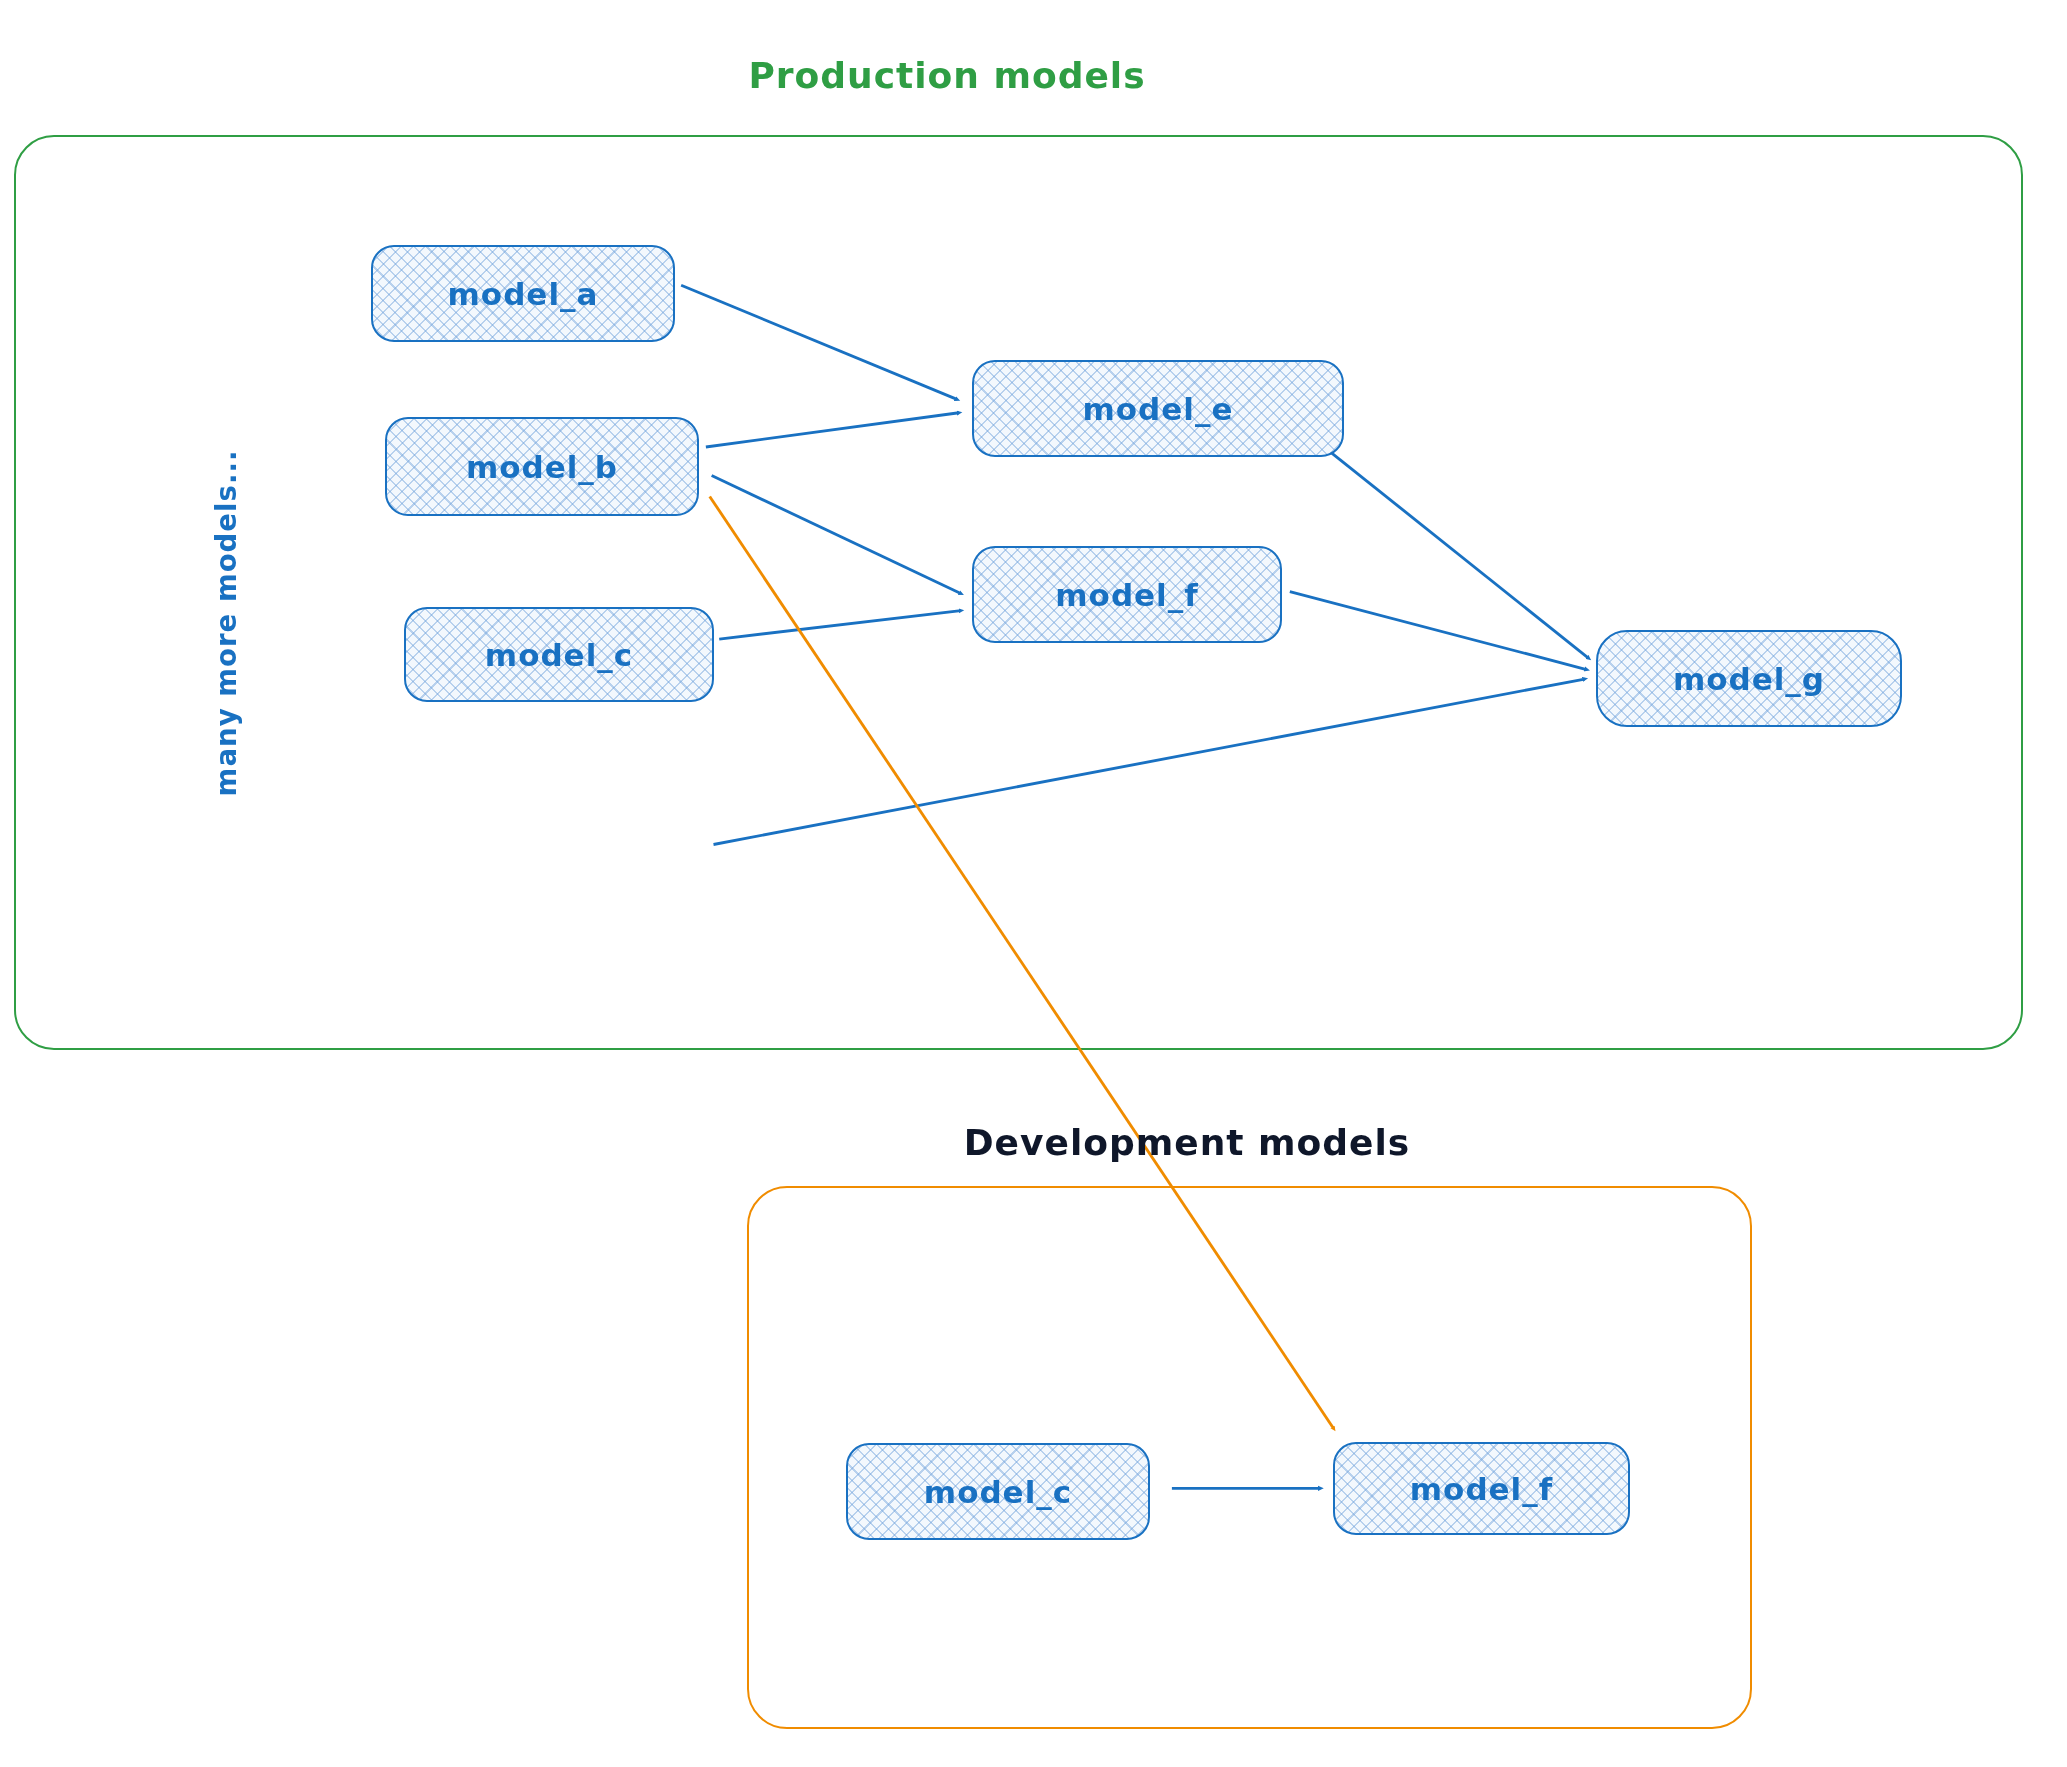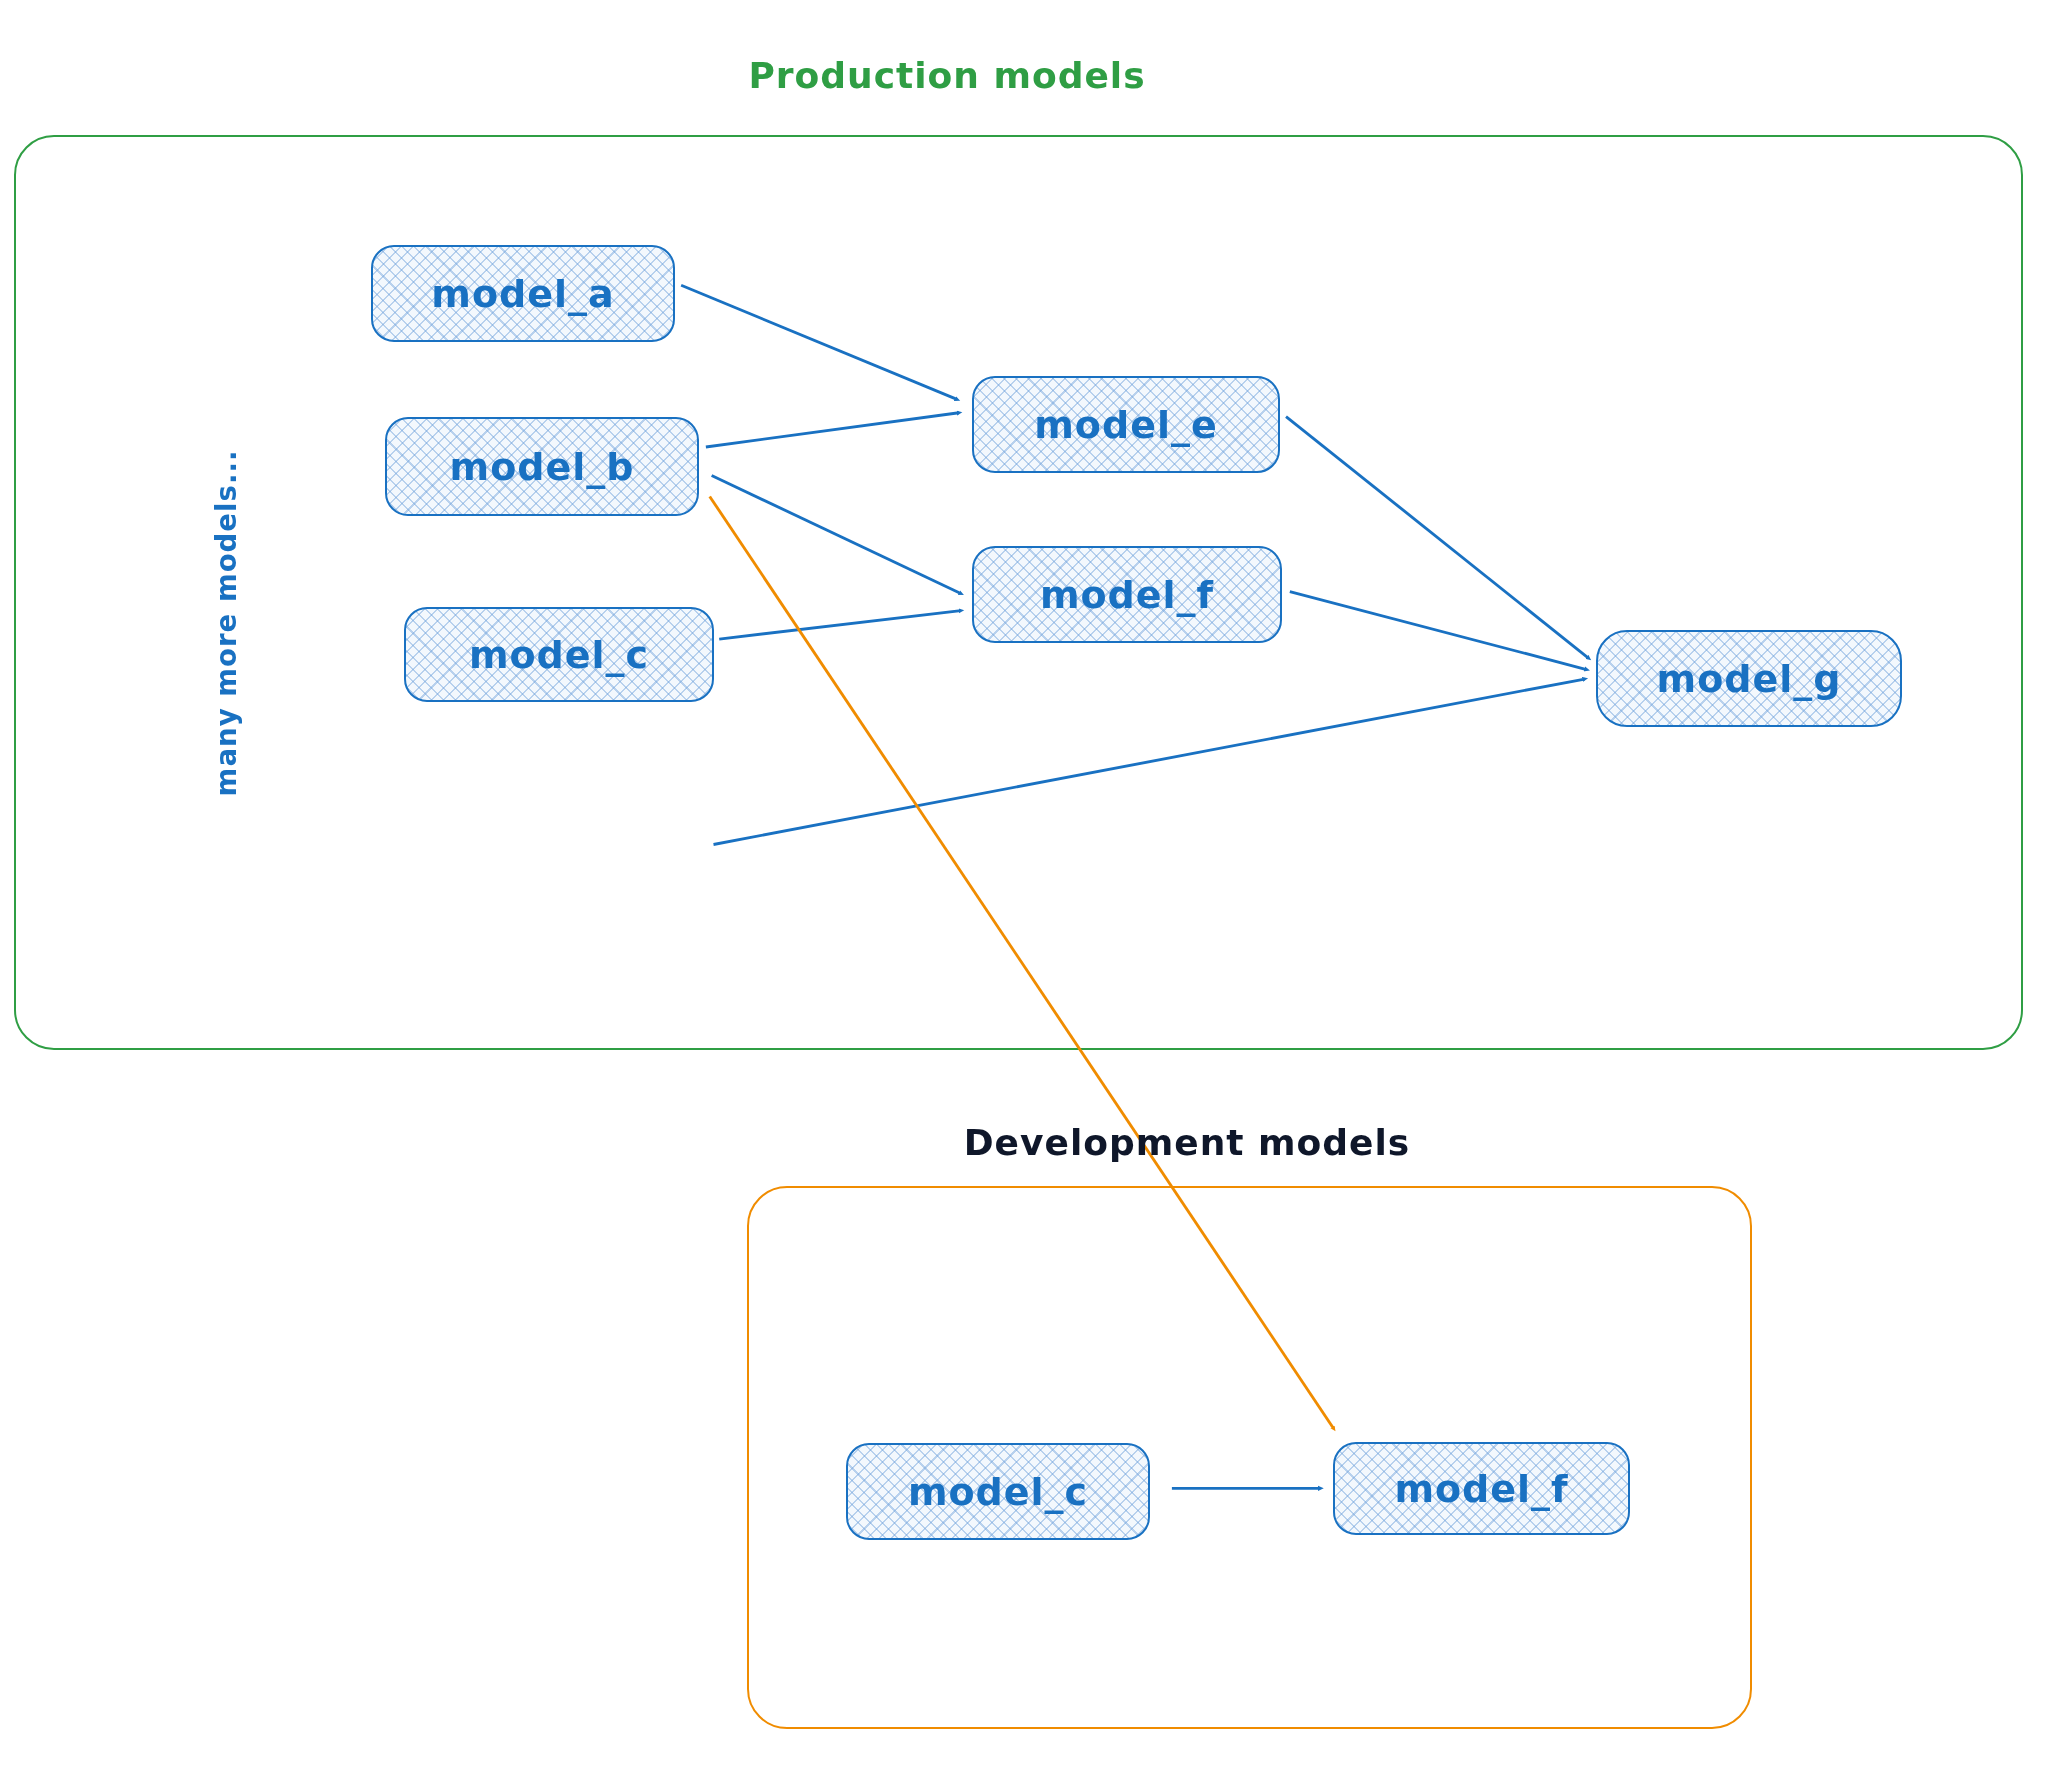--- a/index.html
+++ b/index.html
@@ -32,21 +32,21 @@
     border-radius:23px;
     background-color:#f3f8fd;
     background-image:
       repeating-linear-gradient(45deg,  rgba(112,162,219,0.45) 0 1.5px, transparent 1.5px 8.6px),
       repeating-linear-gradient(-45deg, rgba(112,162,219,0.45) 0 1.5px, transparent 1.5px 8.6px);
     display:flex;align-items:center;justify-content:center;
     box-sizing:border-box;
   }
   .node-label{
     color:#1971c2;
-    font-size:38px;
+    font-size:31px;
     font-weight:600;
     letter-spacing:1px;
   }
   .side-note{
     position:absolute;
     left:83px;top:604px;
     width:285px;height:38px;
     display:flex;align-items:center;justify-content:center;
     transform:rotate(-90deg);
     color:#1971c2;
@@ -103,21 +103,21 @@
 
   <div class="node" style="left:385px;top:417px;width:314px;height:99px;">
     <span class="node-label">model_b</span>
   </div>
 
   <div class="node" style="left:404px;top:607px;width:310px;height:95px;">
     <span class="node-label">model_c</span>
   </div>
 
 
-  <div class="node" style="left:972px;top:376px;width:308px;height:97px;">
+  <div class="node" style="left:972px;top:360px;width:372px;height:97px;">
     <span class="node-label">model_e</span>
   </div>
 
   <div class="node" style="left:972px;top:546px;width:310px;height:97px;">
     <span class="node-label">model_f</span>
   </div>
 
   <div class="node" style="left:1596px;top:630px;width:306px;height:97px;border-radius:31px;">
     <span class="node-label">model_g</span>
   </div>

